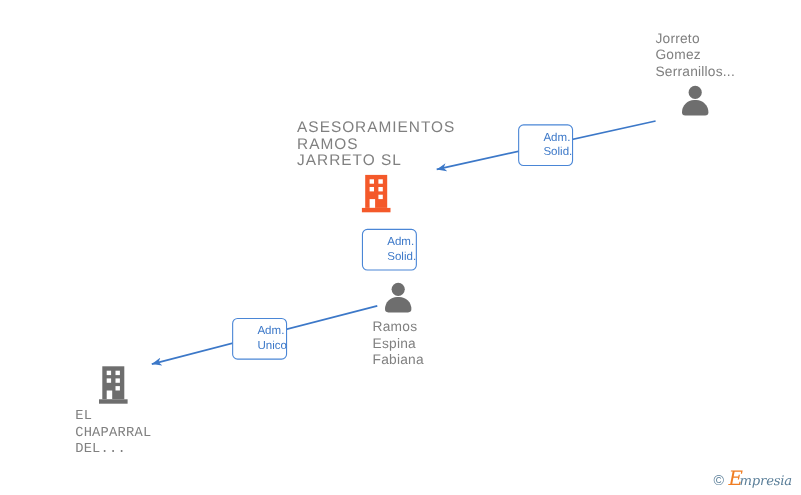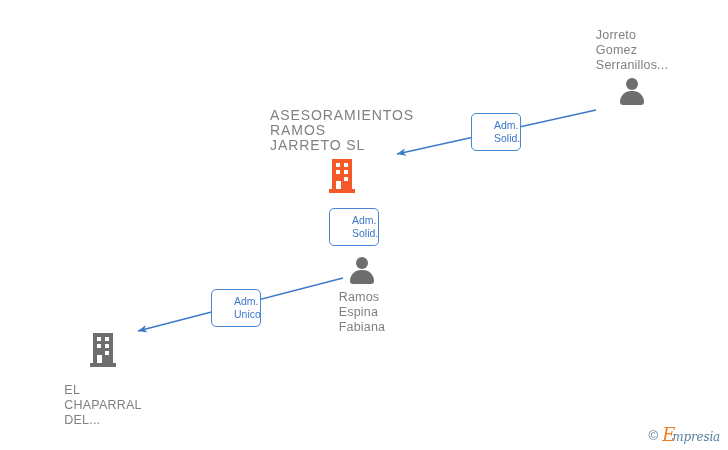--- a/index.html
+++ b/index.html
@@ -228,21 +228,21 @@
     <div class="bldg bldg-grey">
       <span class="body"></span>
       <span class="win" style="left:7px;  top:4px;"></span>
       <span class="win" style="left:15px; top:4px;"></span>
       <span class="win" style="left:7px;  top:11px;"></span>
       <span class="win" style="left:15px; top:11px;"></span>
       <span class="win" style="left:15px; top:18px;"></span>
       <span class="door"></span>
       <span class="base"></span>
     </div>
-    <div class="node-label" style="margin-top:16px;">EL
+    <div class="node-label" style="margin-top:4px;font-family:Liberation Mono, monospace;">EL
 CHAPARRAL
 DEL...</div>
   </div>
 
   <div class="chip" id="chip-solid-1">Adm.
 Solid.</div>
 
   <div class="chip" id="chip-solid-2">Adm.
 Solid.</div>
 

